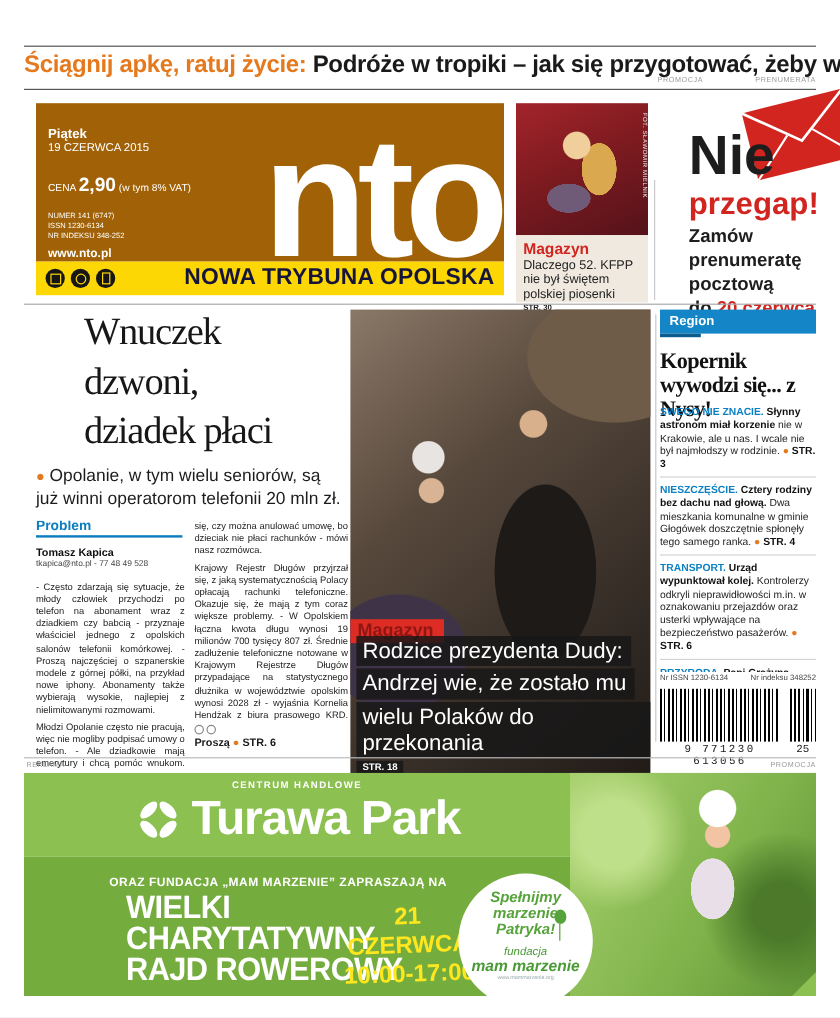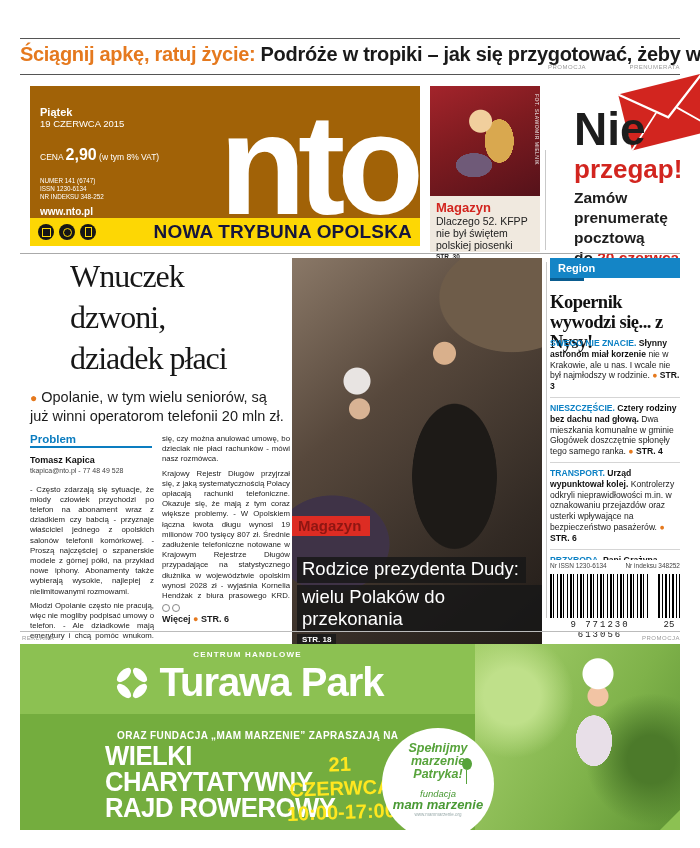--- a/index.html
+++ b/index.html
@@ -118,21 +118,21 @@
        radial-gradient(circle at 60% 16%, #ffffff 0 15px, rgba(0,0,0,0) 16px),
        radial-gradient(circle at 60% 28%, #f2c4a4 0 10px, rgba(0,0,0,0) 11px),
        radial-gradient(ellipse 30px 42px at 58% 52%, #e8dfe8 0 60%, rgba(0,0,0,0) 61%),
        radial-gradient(circle at 18% 28%, #bfe08a 0 28px, rgba(0,0,0,0) 62px),
        radial-gradient(circle at 86% 62%, #4c7a2a 0 24px, rgba(0,0,0,0) 66px),
        linear-gradient(120deg,#a6d06c,#7fb24a 60%,#5e9334);}
   .mall-kicker{position:absolute;left:0;top:6px;width:455px;text-align:center;color:#fff;
                font-size:8px;font-weight:bold;letter-spacing:1.2px;}
   .mall-row{position:absolute;left:0;top:16px;width:455px;display:flex;align-items:center;justify-content:center;gap:8px;}
   .mall-name{color:#fff;font-size:40px;font-weight:bold;letter-spacing:-1px;}
-  .ad-invite{position:absolute;left:97px;top:86px;color:#fff;font-size:10px;font-weight:bold;letter-spacing:.4px;text-align:center;}
+  .ad-invite{position:absolute;left:71px;top:86px;color:#fff;font-size:10px;font-weight:bold;letter-spacing:.4px;text-align:center;}
   .ad-title{position:absolute;left:85px;top:99px;color:#fff;font-size:27px;font-weight:800;line-height:26px;
             letter-spacing:-0.5px;transform:scaleX(.95);transform-origin:left top;}
   .ad-when{position:absolute;left:258px;top:108px;width:125px;text-align:center;color:#ffe71f;
            font-size:20px;font-weight:bold;line-height:24px;transform:rotate(-2deg);}
   .bubble{position:absolute;left:362px;top:84px;width:112px;height:112px;border-radius:50%;background:#fff;
           text-align:center;box-sizing:border-box;padding-top:14px;}
   .bubble .wish{color:#57a33b;font-size:12.5px;line-height:13px;font-style:italic;font-weight:bold;}
   .bubble .f1{margin-top:7px;color:#4a9a35;font-size:9.5px;font-style:italic;}
   .bubble .f2{color:#4a9a35;font-size:13px;font-weight:bold;font-style:italic;line-height:11px;}
   .bubble .furl{color:#9aa;font-size:4.5px;margin-top:2px;}
@@ -237,29 +237,30 @@
   </div>
   <div class="lcol" style="left:162px;top:434px;width:128px;height:168px;">
     <p>się, czy można anulować umowę, bo dzieciak nie płaci rachunków - mówi nasz rozmówca.</p>
     <p>Krajowy Rejestr Długów przyjrzał się, z jaką systematycznością Polacy opłacają rachunki telefoniczne. Okazuje się, że mają z tym coraz większe problemy. - W Opolskiem łączna kwota długu wynosi 19 milionów 700 tysięcy 807 zł. Średnie zadłużenie telefoniczne notowane w Krajowym Rejestrze Długów przypadające na statystycznego dłużnika w województwie opolskim wynosi 2028 zł - wyjaśnia Kornelia Hendżak z biura prasowego KRD. Przybywa przede wszystkim dłużników-seniorów. Jednym z głównych powodów rosnącego łącznego długu są właśnie ich zaległości. ●</p>
   </div>
   <div class="meta-icons">
       <i></i>
       <i></i>
     </div>
   <div class="abs more-row">
-    <span>Więcej</span>
+    <span>Proszą</span>
     <span class="bullet">●</span>
     <span>STR. 6</span>
   </div>
 
   <div class="abs center-photo">
     <div class="center-tag">Magazyn</div>
     <div class="caption">
       <span class="cl">Rodzice prezydenta Dudy:</span>
+      <span class="cl">Andrzej wie, że zostało mu</span>
       <span class="cl">wielu Polaków do przekonania</span>
       <span class="ref">STR. 18</span>
     </div>
   </div>
 
   <div class="abs region-btn">Region</div>
   <div class="region-underline"></div>
   <div class="abs region-headline">Kopernik wywodzi się... z Nysy!</div>
   <div class="abs region-items">
     <div class="region-item">

